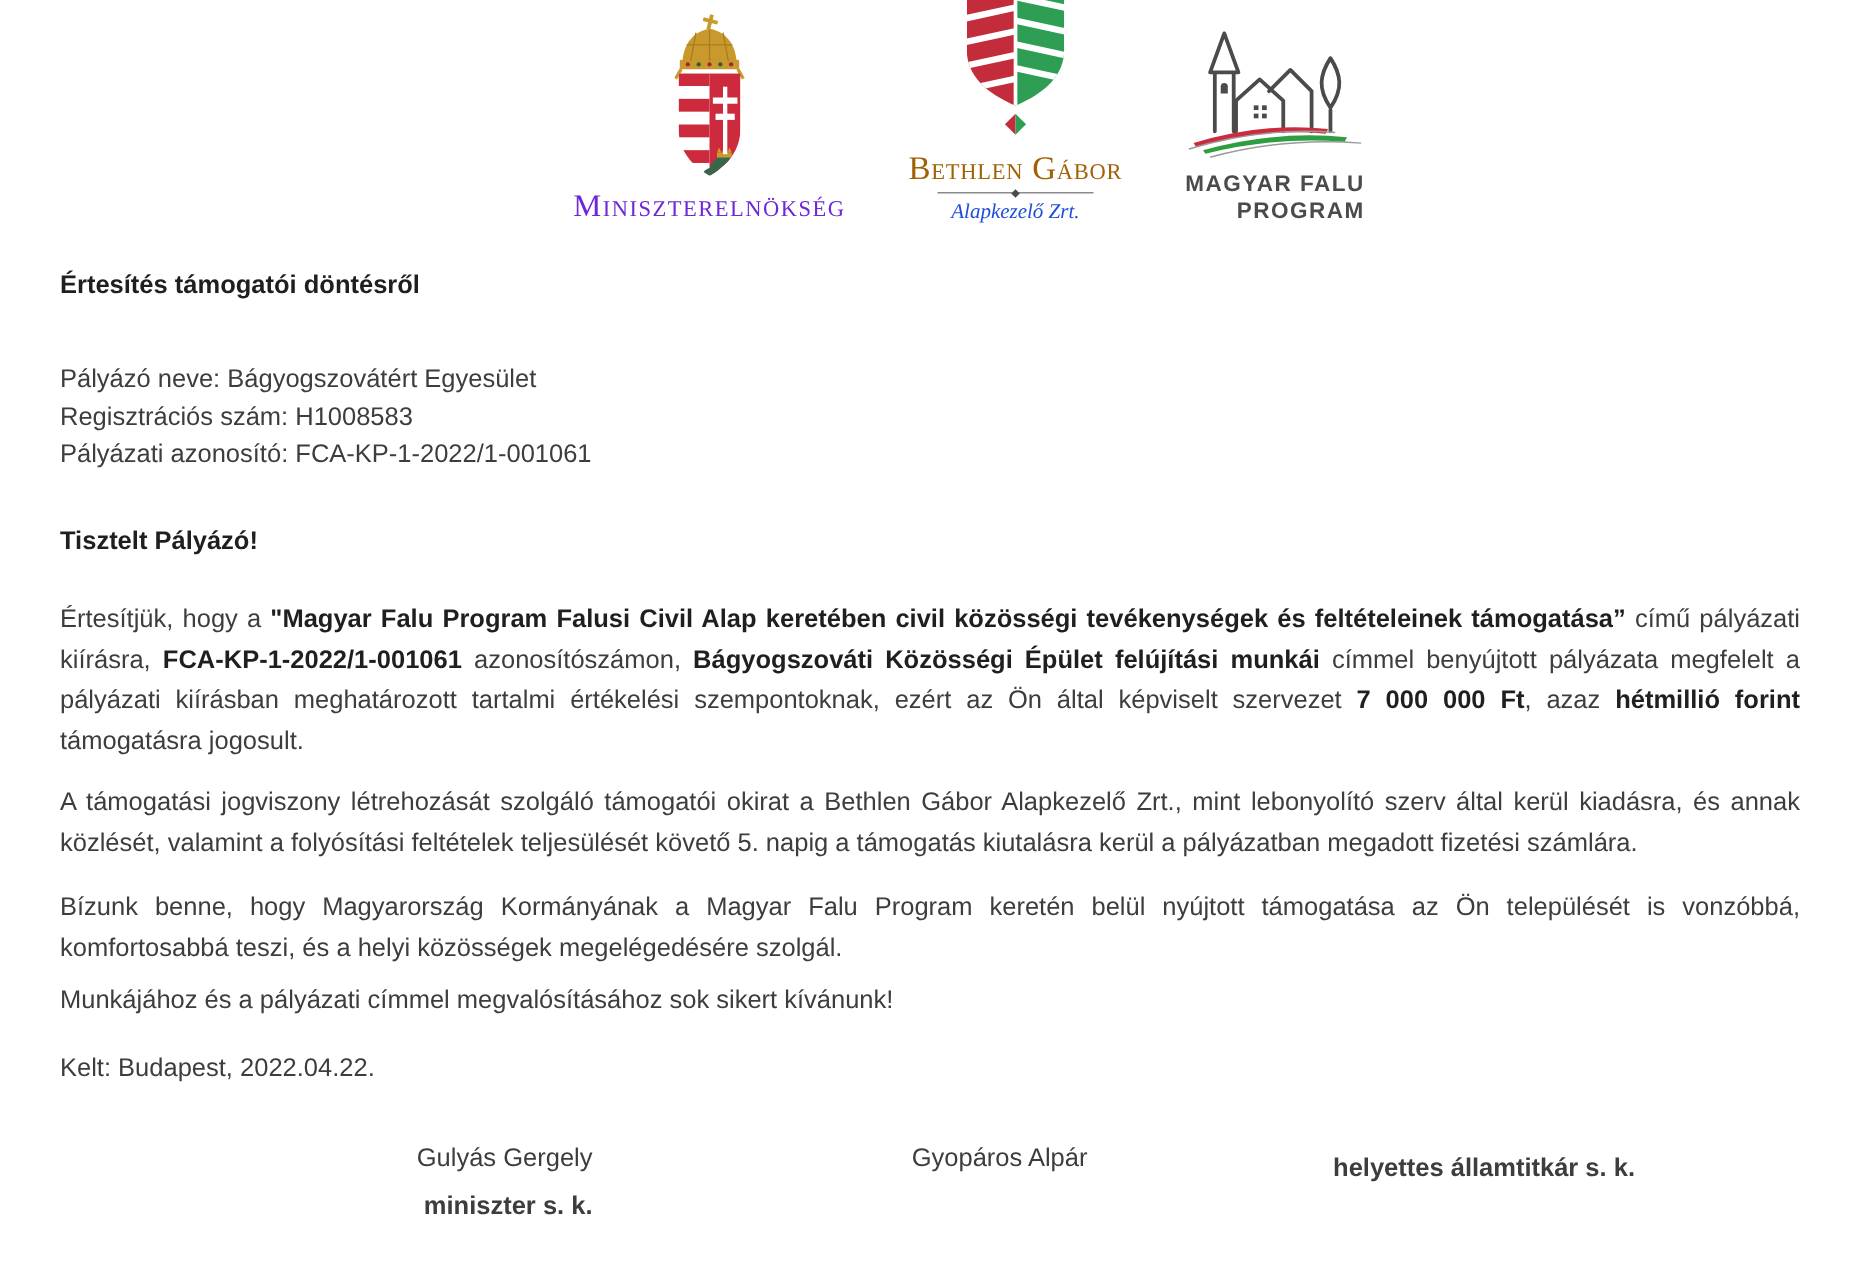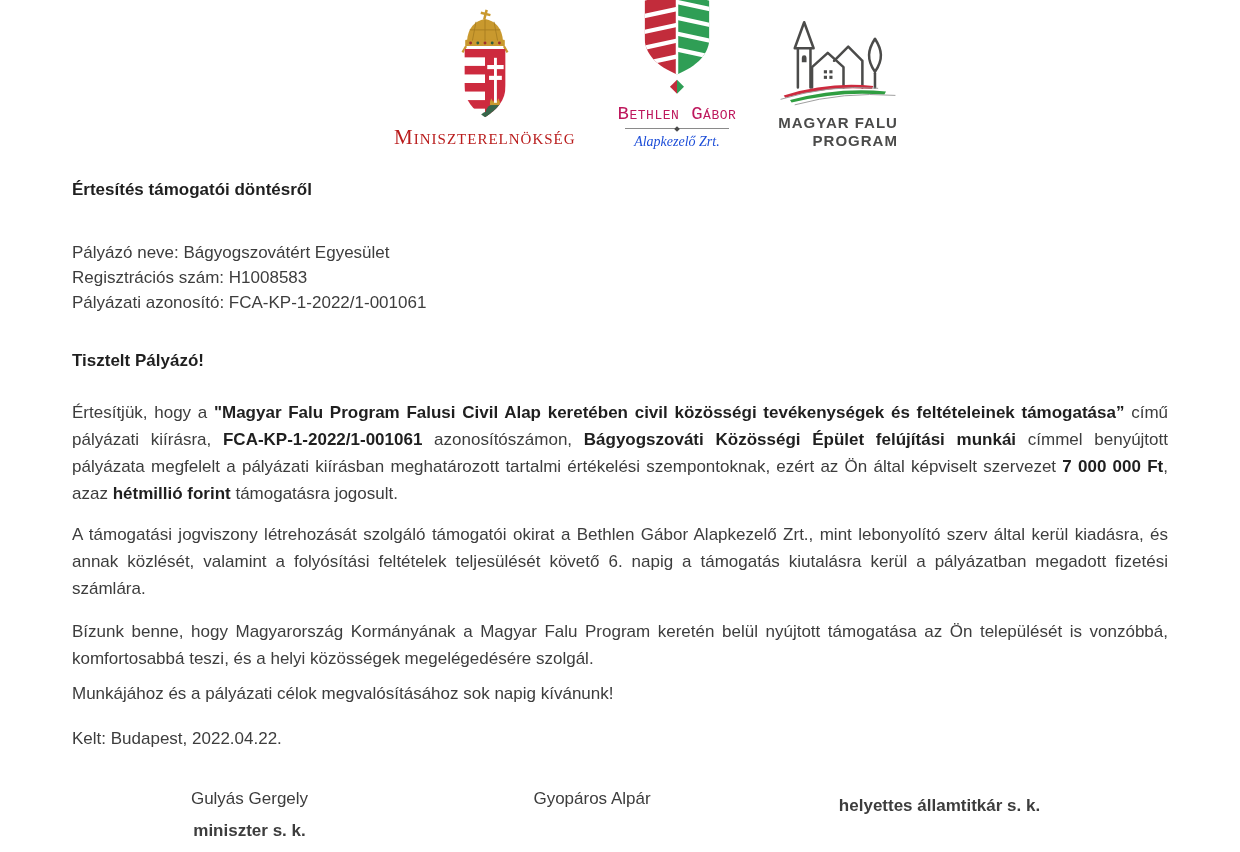--- a/index.html
+++ b/index.html
@@ -2,37 +2,37 @@
 <html><head>
 <meta charset="utf-8">
 <style>
   html,body{margin:0;padding:0;}
   body{
     width:1240px;height:852px;background:#ffffff;overflow:hidden;
     font-family:"Liberation Sans","DejaVu Sans",sans-serif;
     color:#3d3d3d;font-size:17px;
   }
   .page{width:1240px;height:852px;position:relative;}
-  .content{padding:0 72px;}
+  .content{padding:0 40px;}
 
   
   .header{
     display:flex;align-items:flex-end;justify-content:center;
     column-gap:42px;margin-top:14px;height:136px;transform:translateX(26px);
   }
   .logo{display:flex;flex-direction:column;align-items:center;}
   .ministry-caption{
     font-family:"Liberation Serif","DejaVu Serif",serif;
     font-variant:small-caps;font-size:21px;letter-spacing:1px;
-    color:#b91c1c;margin-top:4px;white-space:nowrap;
+    color:#6d28d9;margin-top:4px;white-space:nowrap;
   }
   .bethlen-title{
-    font-family:Liberation Mono, monospace;
-    font-variant:small-caps;font-size:19px;letter-spacing:.5px;
-    color:#be185d;margin-top:3px;white-space:nowrap;
+    font-family:Liberation Serif, serif;
+    font-variant:small-caps;font-size:22px;letter-spacing:.5px;
+    color:#a16207;margin-top:3px;white-space:nowrap;
   }
   .bethlen-divider{width:104px;border-top:1px solid #8a8a8a;position:relative;margin:3px auto 1px;height:4px;}
   .bethlen-divider .dia{
     position:absolute;left:50%;top:-2px;width:4px;height:4px;background:#4a4a49;
     transform:translateX(-50%) rotate(45deg);
   }
   .bethlen-subtitle{
     font-family:"Liberation Serif","DejaVu Serif",serif;
     font-style:italic;font-size:14px;color:#1d4ed8;white-space:nowrap;
   }
@@ -48,21 +48,21 @@
   .para{margin:0;text-align:justify;line-height:27px;}
   .p1{margin-top:28px;}
   .p2{margin-top:14px;}
   .p3{margin-top:16px;}
   .p4{margin-top:8px;text-align:left;}
   .b{font-weight:700;color:#1f1f1f;}
   .dateline{margin-top:18px;line-height:27px;}
 
   
   .signatures{margin-top:34px;display:flex;}
-  .sig-col{text-align:center;line-height:25px;}
+  .sig-col{text-align:right;line-height:25px;}
   .sig-col.c1{width:355px;}
   .sig-col.c2{width:330px;}
   .sig-col.c3{width:365px;}
   .sig-title{margin-top:7px;font-weight:bold;}
 </style>
 </head>
 <body>
 
 <div class="page">
 
@@ -186,25 +186,25 @@
     <div class="applicant">
       <div>Pályázó neve: Bágyogszovátért Egyesület</div>
       <div>Regisztrációs szám: H1008583</div>
       <div>Pályázati azonosító: FCA-KP-1-2022/1-001061</div>
     </div>
 
     <div class="salutation">Tisztelt Pályázó!</div>
 
     <p class="para p1"><span>Értesítjük, hogy a </span><span class="b">"Magyar Falu Program Falusi Civil Alap keretében civil közösségi tevékenységek és feltételeinek támogatása”</span><span> című pályázati kiírásra, </span><span class="b">FCA-KP-1-2022/1-001061</span><span> azonosítószámon, </span><span class="b">Bágyogszováti Közösségi Épület felújítási munkái</span><span> címmel benyújtott pályázata megfelelt a pályázati kiírásban meghatározott tartalmi értékelési szempontoknak, ezért az Ön által képviselt szervezet </span><span class="b">7 000 000 Ft</span><span>, azaz </span><span class="b">hétmillió forint</span><span> támogatásra jogosult.</span></p>
 
-    <p class="para p2">A támogatási jogviszony létrehozását szolgáló támogatói okirat a Bethlen Gábor Alapkezelő Zrt., mint lebonyolító szerv által kerül kiadásra, és annak közlését, valamint a folyósítási feltételek teljesülését követő 6. napig a támogatás kiutalásra kerül a pályázatban megadott fizetési számlára.</p>
+    <p class="para p2">A támogatási jogviszony létrehozását szolgáló támogatói okirat a Bethlen Gábor Alapkezelő Zrt., mint lebonyolító szerv által kerül kiadásra, és annak közlését, valamint a folyósítási feltételek teljesülését követő 5. napig a támogatás kiutalásra kerül a pályázatban megadott fizetési számlára.</p>
 
     <p class="para p3">Bízunk benne, hogy Magyarország Kormányának a Magyar Falu Program keretén belül nyújtott támogatása az Ön települését is vonzóbbá, komfortosabbá teszi, és a helyi közösségek megelégedésére szolgál.</p>
 
-    <p class="para p4">Munkájához és a pályázati célok megvalósításához sok napig kívánunk!</p>
+    <p class="para p4">Munkájához és a pályázati címmel megvalósításához sok sikert kívánunk!</p>
 
     <div class="dateline">Kelt: Budapest, 2022.04.22.</div>
 
     <div class="signatures">
       <div class="sig-col c1">
         <div>Gulyás Gergely</div>
         <div class="sig-title">miniszter s. k.</div>
       </div>
       <div class="sig-col c2">
         <div>Gyopáros Alpár</div>

